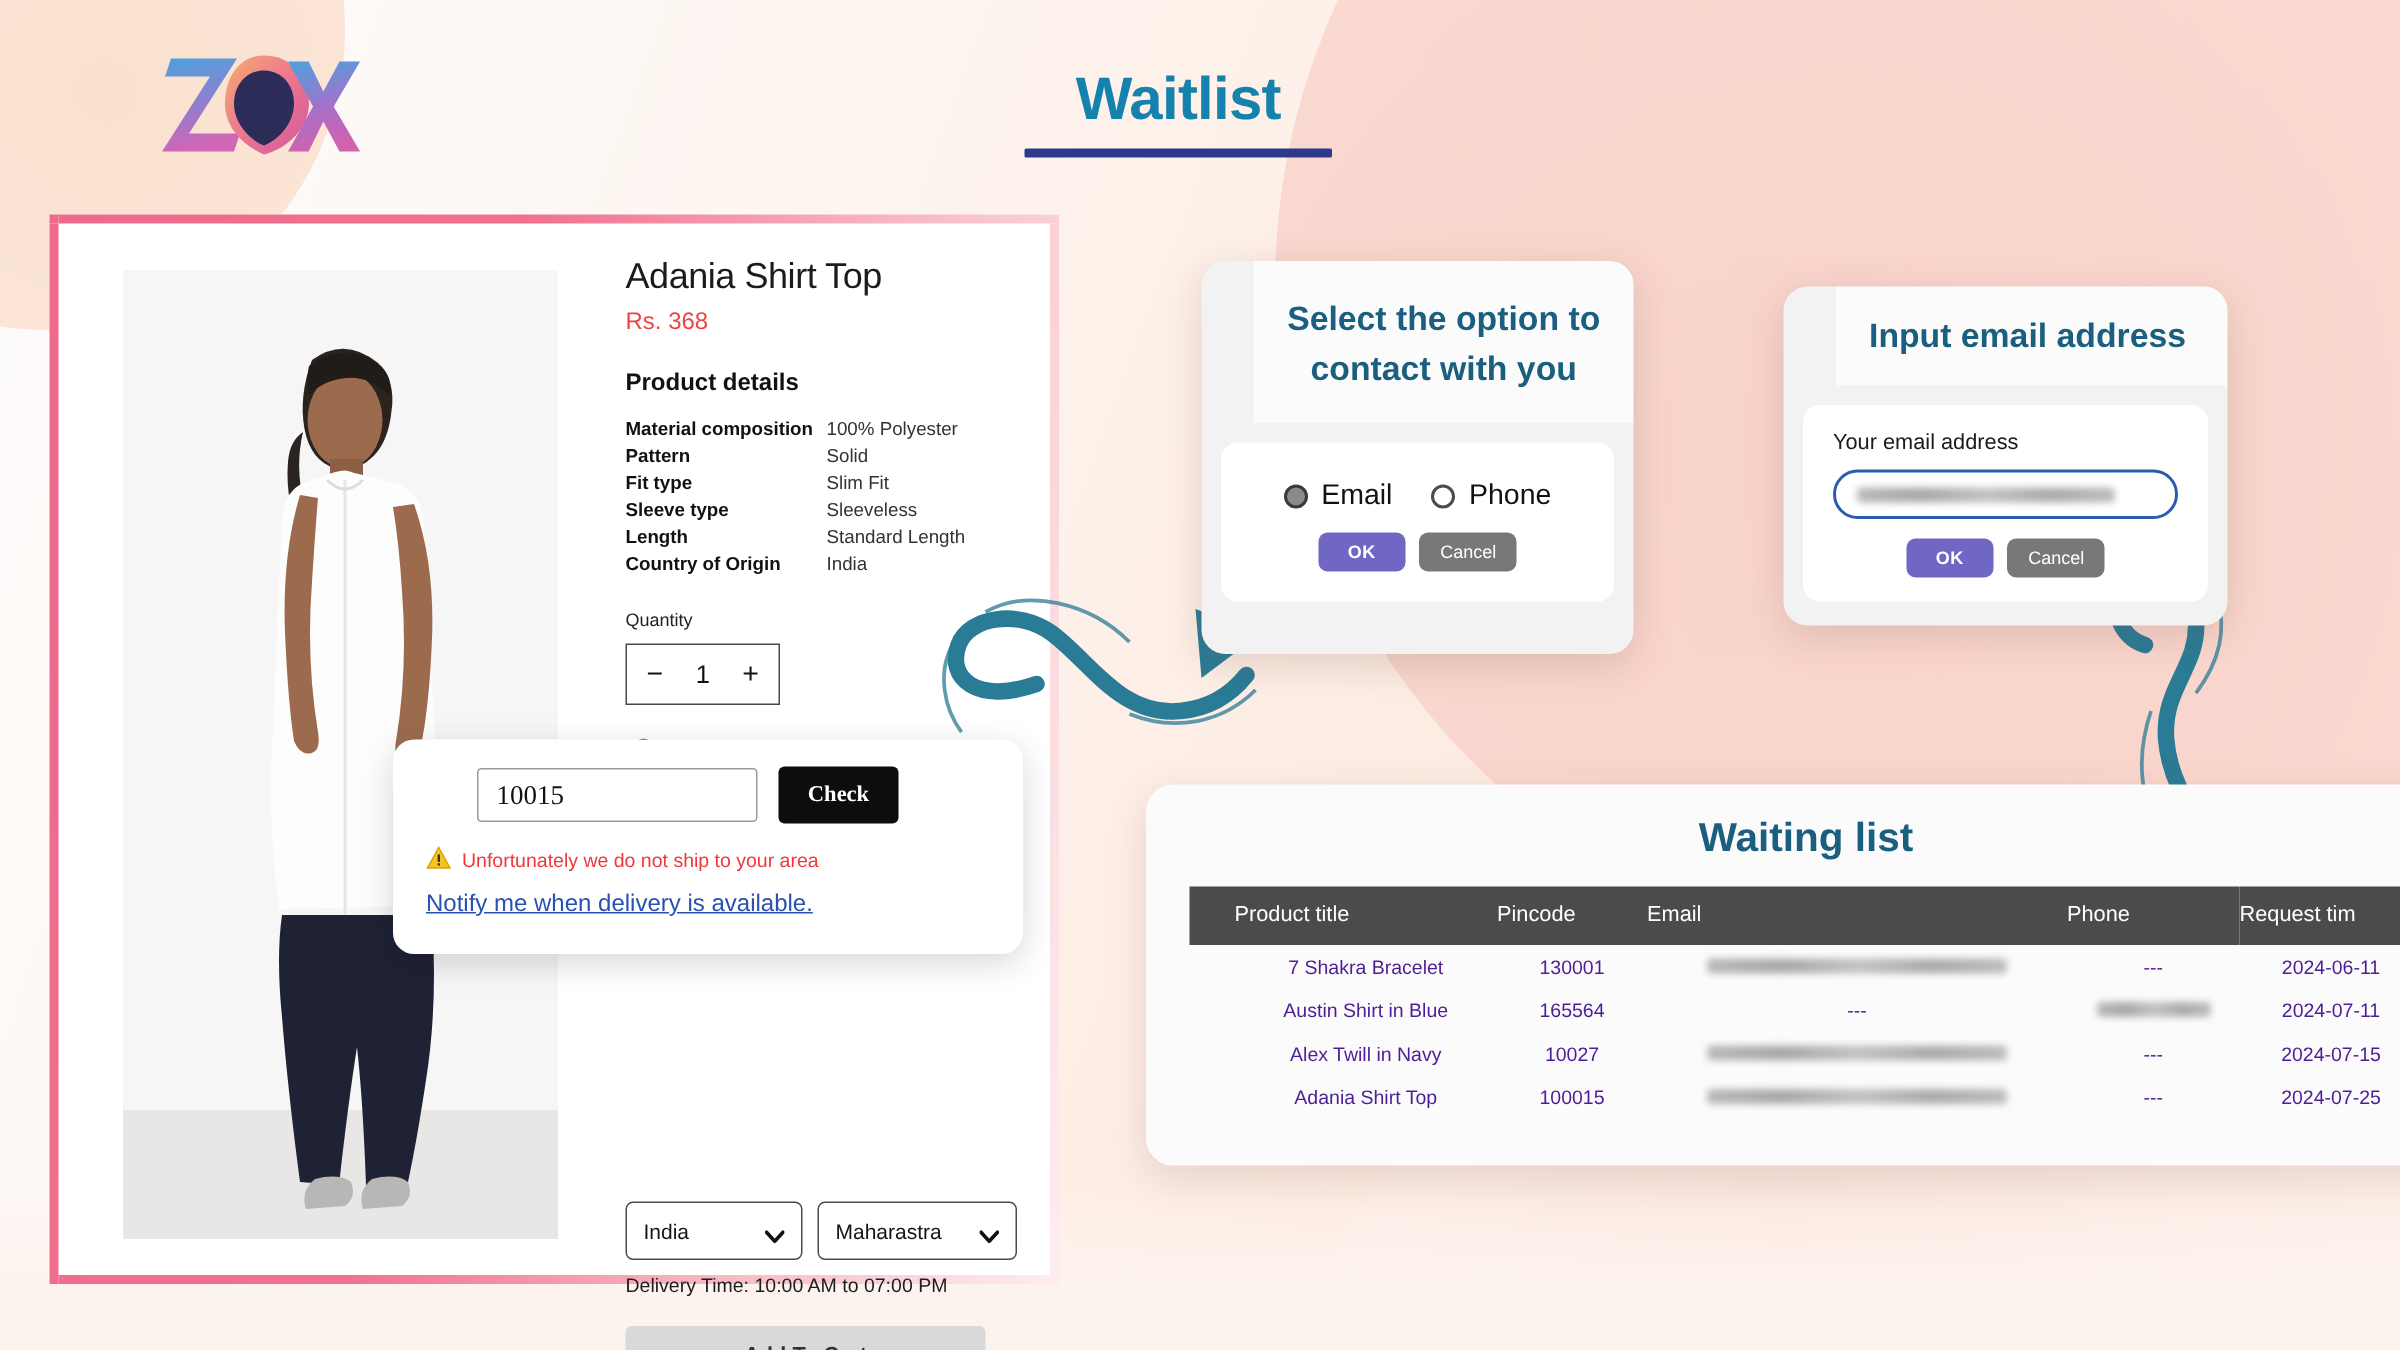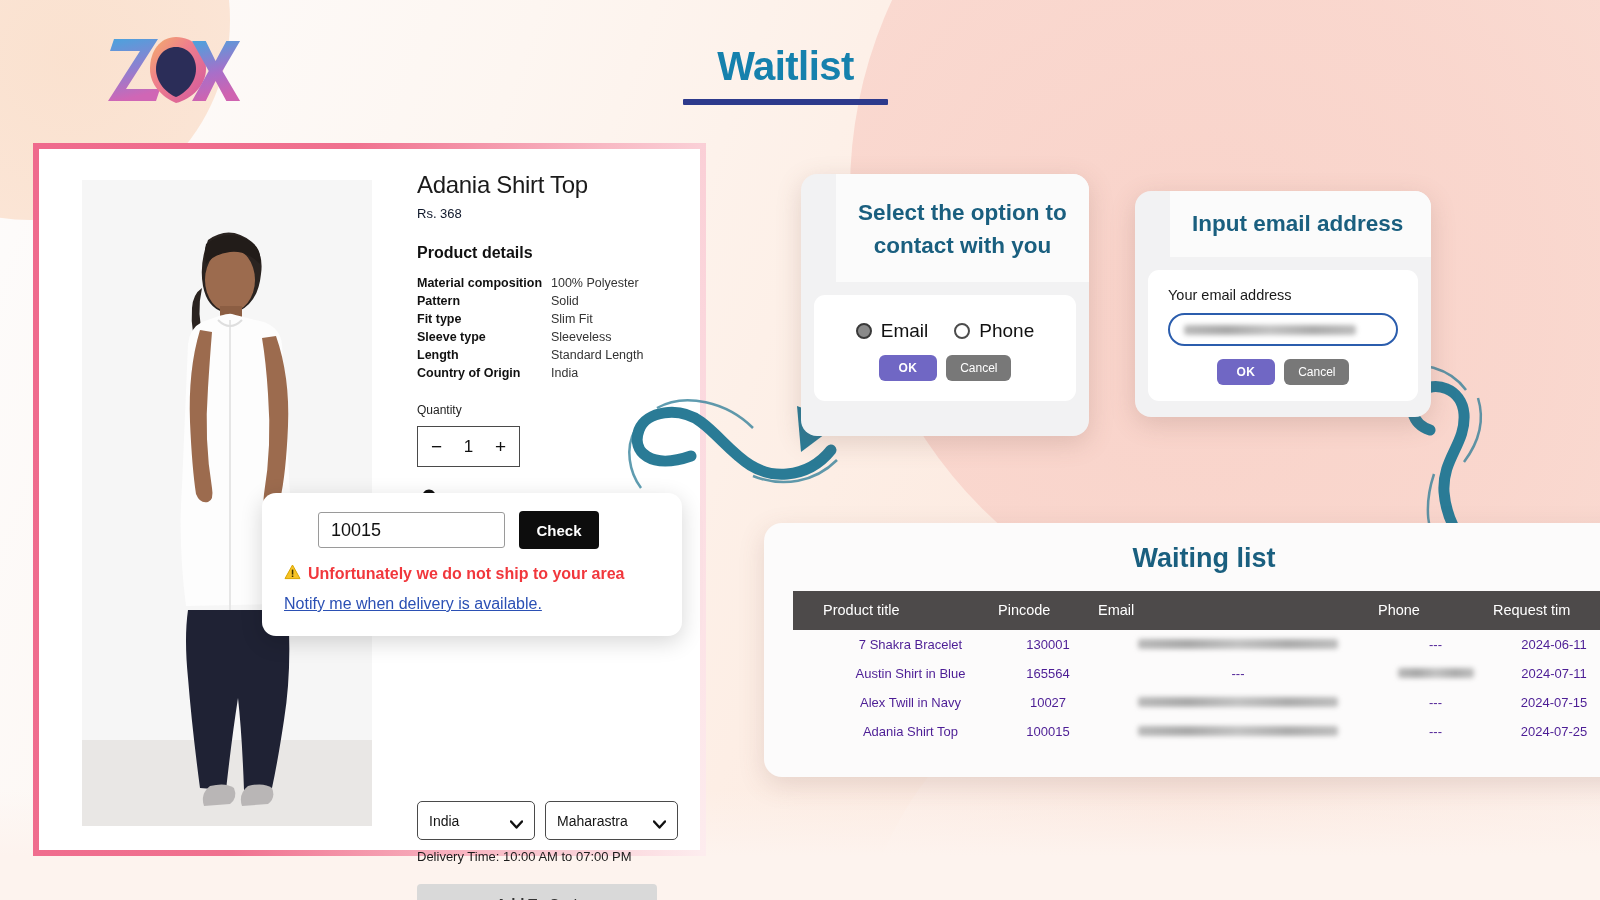--- a/index.html
+++ b/index.html
@@ -29,21 +29,21 @@
   
   .product-card{position:absolute;left:33px;top:143px;width:673px;height:713px;background:#ffffff;
     border:6px solid;
     border-image:linear-gradient(100deg,#ef6a8d 0%,#f0718f 40%,#f8b9c4 72%,#fdecee 100%) 1;
     box-sizing:border-box;}
   .prod-photo{position:absolute;left:43px;top:31px;width:290px;height:646px;
     background:linear-gradient(180deg,#fafafa 0%,#f4f4f4 55%,#ededed 100%);overflow:hidden;}
   .prod-right{position:absolute;left:378px;top:22px;width:280px;}
 
   .prod-title{font-size:24px;color:#1b1b1b;letter-spacing:-.3px;}
-  .prod-price{font-size:13px;color:#0f172a;margin-top:7px;}
+  .prod-price{font-size:16px;color:#ef4444;margin-top:7px;}
   .prod-details-h{font-size:16px;font-weight:bold;color:#111;margin-top:23px;}
   .spec-table{margin-top:12px;width:100%;border-collapse:collapse;}
   .spec-table td{font-size:12.5px;padding:2px 0;vertical-align:top;}
   .spec-k{font-weight:bold;color:#111;width:134px;}
   .spec-v{color:#333;}
 
   .qty-label{font-size:12px;color:#222;margin-top:21px;}
   .qty-box{margin-top:9px;width:103px;height:41px;border:1px solid #4a4a4a;
     display:flex;align-items:center;justify-content:space-between;padding:0 13px;box-sizing:border-box;}
   .qty-btn{font-size:19px;color:#111;line-height:1;user-select:none;}
@@ -59,47 +59,47 @@
   .sel.state{width:133px;}
   .chev{width:13px;height:9px;}
   .dtime{position:absolute;left:378px;top:700px;font-size:13px;color:#1c1c1c;}
   .cta{position:absolute;left:378px;width:240px;height:40px;background:#d9d9d9;border-radius:4px;
     display:flex;align-items:center;justify-content:center;font-size:14.5px;font-weight:bold;color:#333;}
   .cta.add{top:735px;}
 
   
   .pincode-pop{position:absolute;left:262px;top:493px;width:420px;height:143px;background:#fff;
     border-radius:14px;box-shadow:0 6px 22px rgba(0,0,0,.16);}
-  .pin-row{display:flex;align-items:center;gap:14px;padding:18px 0 0 56px;}
+  .pin-row{display:flex;align-items:center;gap:14px;padding:18px 0 0 56px;font-family:Liberation Serif, serif;}
   .pin-input{width:187px;height:36px;border:1px solid #9a9a9a;border-radius:3px;
     display:flex;align-items:center;padding:0 12px;box-sizing:border-box;font-size:18px;color:#111;background:#fff;}
   .pin-check{width:80px;height:38px;background:#0d0d0d;color:#fff;border-radius:4px;
     display:flex;align-items:center;justify-content:center;font-size:15px;font-weight:bold;}
-  .pin-err{display:flex;align-items:center;gap:7px;margin:15px 0 0 22px;font-size:16px;color:#f1373c;font-weight:bold;}
+  .pin-err{display:flex;align-items:center;gap:7px;margin:15px 0 0 22px;font-size:13px;color:#f1373c;}
   .pin-link{margin:11px 0 0 22px;font-size:16px;color:#2b50b4;text-decoration:underline;}
 
   
   .dlg{position:absolute;border-radius:16px;background:#f2f2f3;box-shadow:0 7px 26px rgba(120,80,70,.20);overflow:hidden;}
   .dlg-head{background:#fbfbfb;text-align:center;color:#1a5f7f;font-weight:bold;margin-left:35px;}
   .dlg-body{padding:13px;}
   .dlg-inner{background:#fff;border-radius:11px;}
   .radio-row{display:flex;align-items:center;justify-content:center;gap:26px;}
   .radio{display:flex;align-items:center;gap:9px;font-size:19px;color:#111;}
   .rb{width:16px;height:16px;border-radius:50%;border:2px solid #4c4c4c;box-sizing:border-box;background:#fff;}
   .rb.on{background:#8a8a8a;border-color:#3a3a3a;}
   .dlg-btns{display:flex;justify-content:center;gap:9px;margin-top:13px;}
   .btn-ok{background:#7067c4;color:#fff;border-radius:6px;font-size:12px;font-weight:bold;
     padding:6px 20px;letter-spacing:.3px;}
   .btn-cancel{background:#787878;color:#ffffff;border-radius:6px;font-size:12px;padding:6px 14px;}
 
   #dlg-contact{left:801px;top:174px;width:288px;height:262px;}
   #dlg-contact .dlg-head{font-size:22.5px;line-height:33px;padding:22px 22px 20px;}
   #dlg-contact .dlg-inner{padding:25px 0 20px;}
 
-  #dlg-email{left:1135px;top:191px;width:296px;height:226px;}
+  #dlg-email{left:1189px;top:191px;width:296px;height:226px;}
   #dlg-email .dlg-head{font-size:22.5px;padding:20px 22px;text-align:left;}
   #dlg-email .dlg-inner{padding:17px 20px 16px;}
   .email-lbl{font-size:14.5px;color:#1a1a1a;}
   .email-field{margin-top:10px;height:33px;border:2px solid #2b5dad;border-radius:18px;
     display:flex;align-items:center;padding:0 14px;box-sizing:border-box;}
   .redact{background:linear-gradient(90deg,#b9b9b9,#a8a8a8,#c2c2c2,#ababab,#bdbdbd);
     filter:blur(2.4px);border-radius:3px;height:10px;}
 
   
   .wl{position:absolute;left:764px;top:523px;width:880px;height:254px;background:#fcfbfb;

